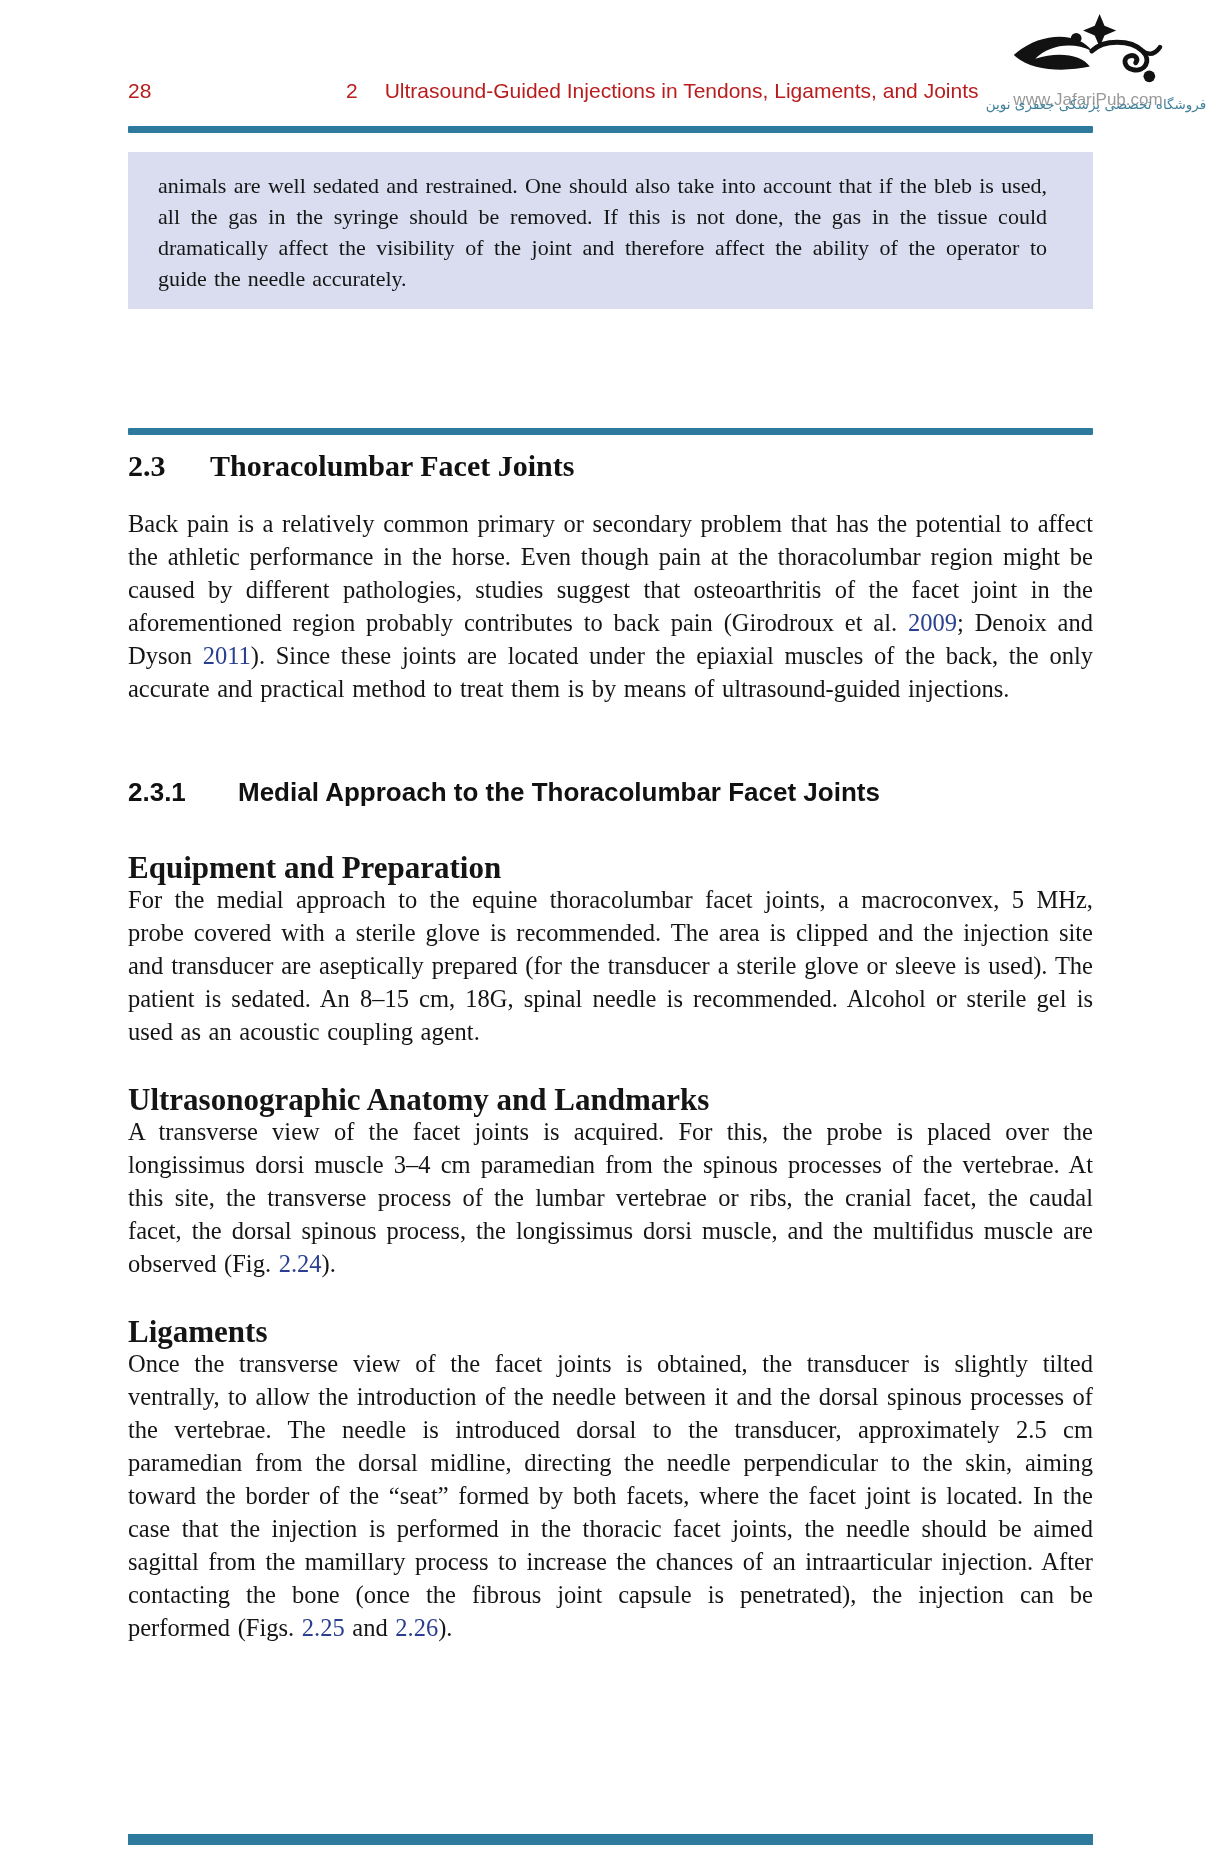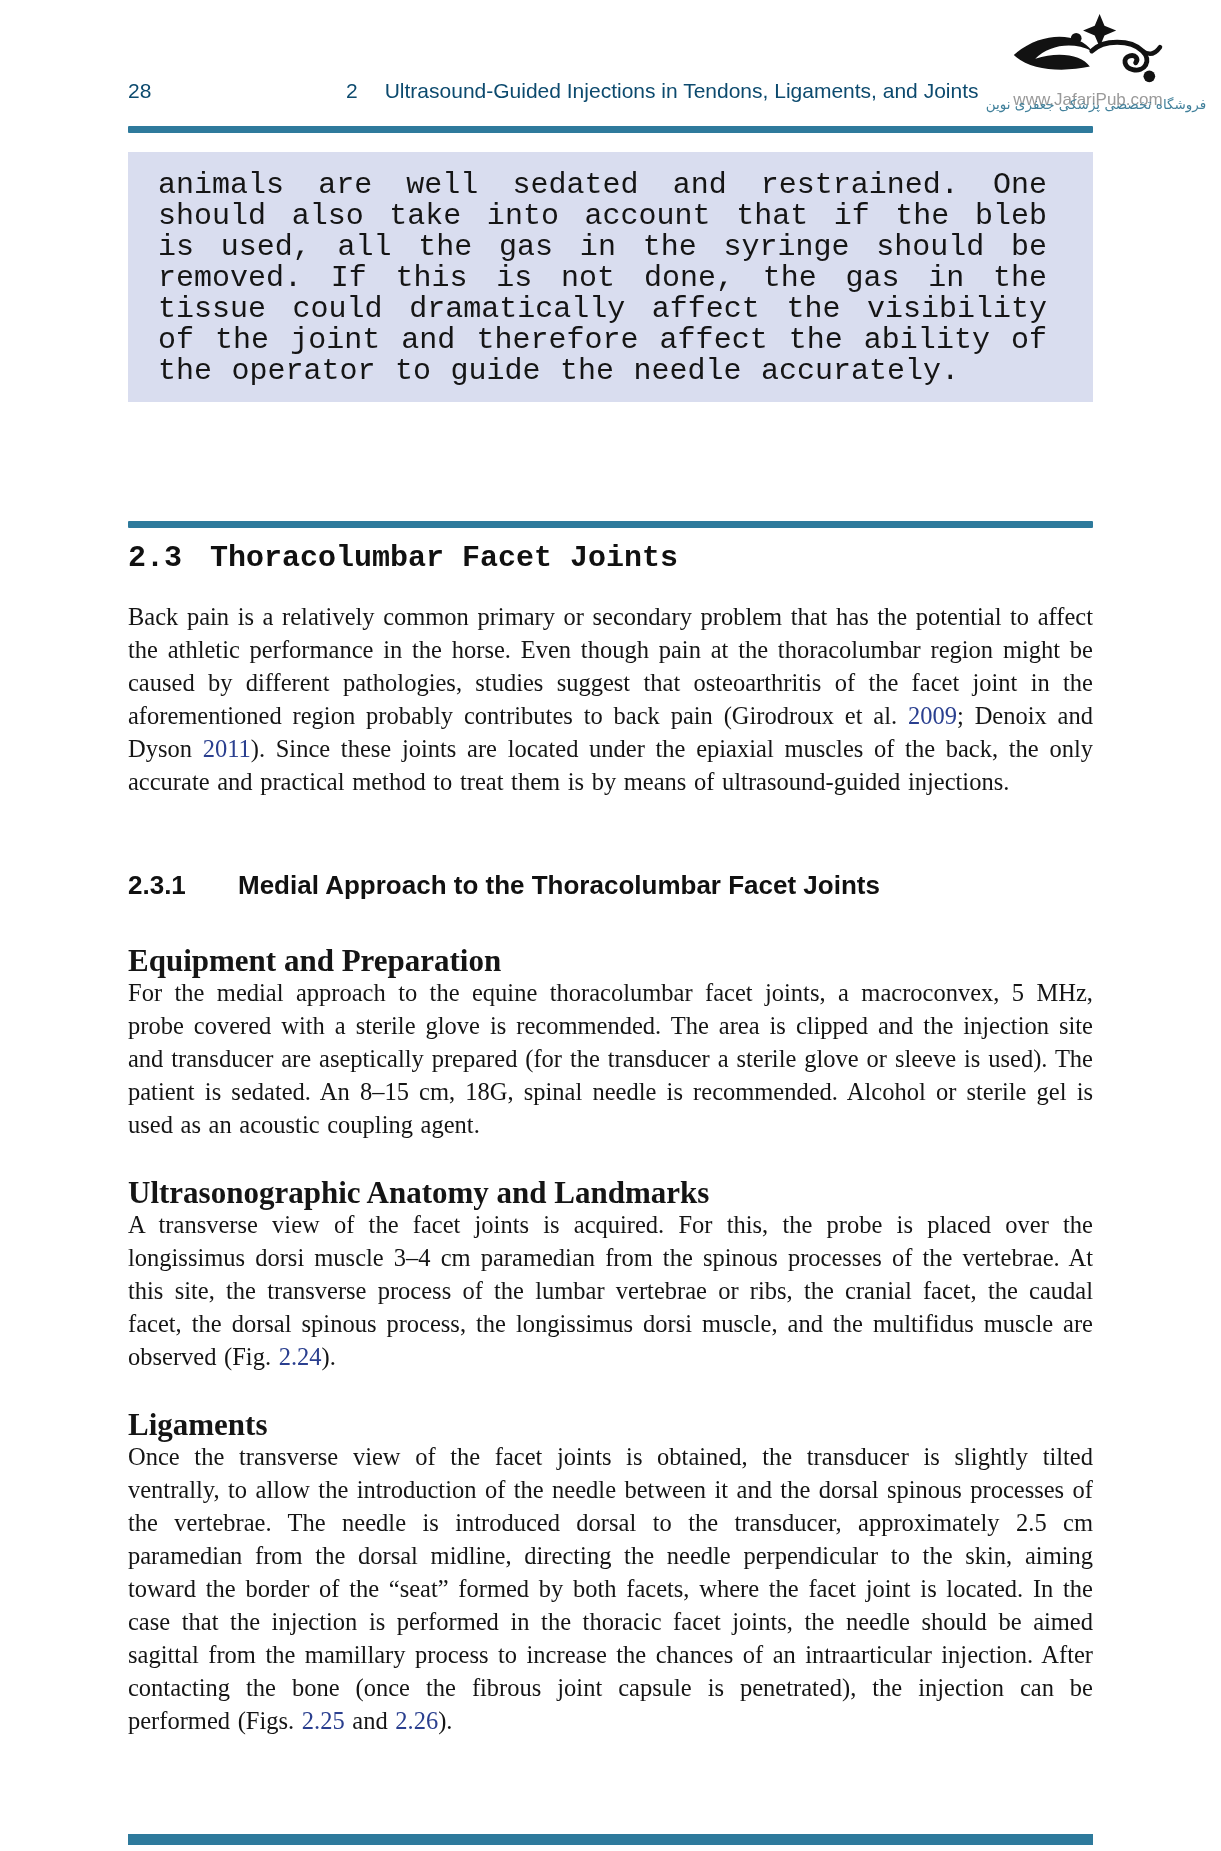--- a/index.html
+++ b/index.html
@@ -11,21 +11,21 @@
     color:var(--text, #151515);
     overflow:hidden;
   }
   .content { padding:0 128px; }
 
   
   .running-head {
     display:flex; align-items:baseline;
     padding-top:78px;
     font-family:"Liberation Sans", sans-serif;
-    font-size:21px; line-height:26px; color:#0c4a6e;
+    font-size:21px; line-height:26px; color:#b91c1c;
   }
   .page-number { width:218px; }
   .chapter-head { display:flex; gap:27px; }
 
   
   .watermark-logo { position:absolute; top:12px; left:1002px; width:164px; height:78px; }
   .watermark-site {
     position:absolute; top:90px; left:1008px; width:160px;
     font-family:"Liberation Sans", sans-serif;
     font-size:17px; color:var(--wm-gray,#9a9a9a); text-align:center; white-space:nowrap;
@@ -40,29 +40,29 @@
     height:7px; background:var(--rule-teal,#2e7a9c); border-radius:1px;
   }
   .rule-top { margin-top:22px; }
   .rule-section { margin-top:119px; }
 
   
   .callout {
     margin-top:19px;
     background:var(--callout-bg,#d9ddef);
     padding:18px 46px 15px 30px;
-    font-size:30px; line-height:31px;
-    text-align:justify; word-spacing:1.5px;font-family:Liberation Mono, monospace;
+    font-size:22px; line-height:31px;
+    text-align:justify; word-spacing:1.5px;
   }
 
   
   .h2 {
     margin-top:13px;
     display:flex;
-    font-family:Liberation Mono, monospace;
+    font-family:Liberation Serif, serif;
     font-weight:bold; font-size:30px; line-height:35px; color:#111;
   }
   .h3 {
     margin-top:72px;
     display:flex;
     font-family:"Liberation Sans", sans-serif;
     font-weight:bold; font-size:26px; line-height:31px; color:#111;gap:28px;
   }
   .h-num { width:82px; flex:0 0 82px; }
 

